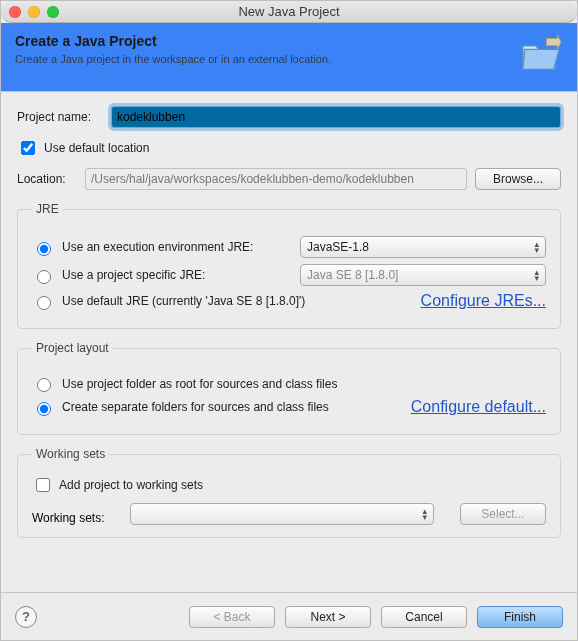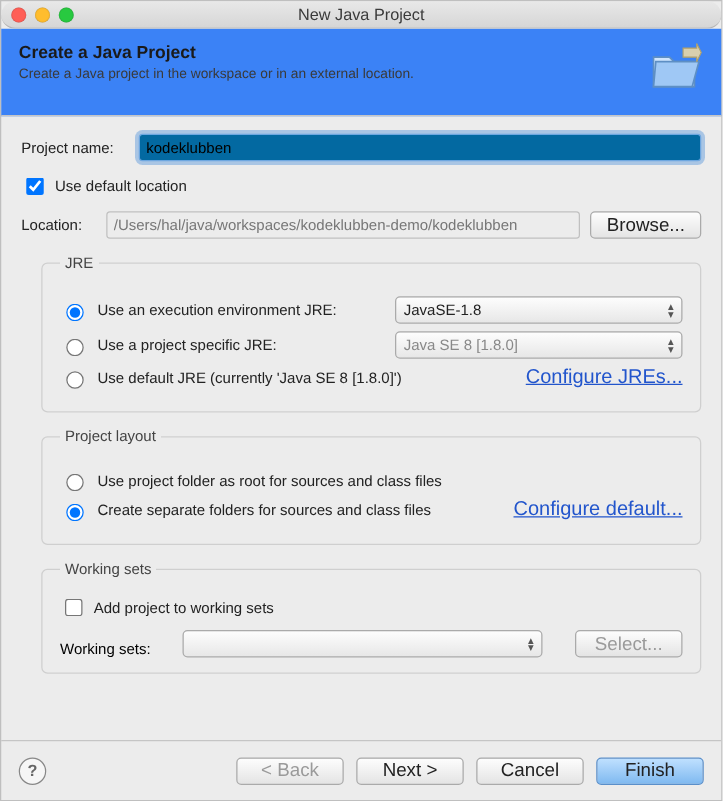--- a/index.html
+++ b/index.html
@@ -15,23 +15,23 @@
   .header-text p { margin:0; font-size:11px; color:#3a3a3a;}
   .header-icon { margin-left:auto; }
   .body { flex:1; padding:14px 16px 4px 16px; overflow:hidden;}
   .row { display:flex; align-items:center; gap:8px; margin-bottom:10px; font-size:12px; color:#222;}
   .row label.lbl { min-width:86px;}
   input[type=text]{ flex:1; height:22px; padding:2px 5px; font-size:12px; border:1px solid #9a9a9a; border-radius:3px; background:#0369a1;}
   input[type=text].focused{ outline:none; border:1px solid #6ea7e0; box-shadow:0 0 0 3px rgba(88,150,220,.45);}
   input[type=text].disabled{ background:#ececec; color:#777; border-color:#c0c0c0;}
   .chk { display:flex; align-items:center; gap:6px; font-size:12px; color:#222; margin:6px 0 10px 0;}
   .chk input{width:14px;height:14px;}
-  .btn { height:22px; min-width:86px; padding:0 12px; font-size:15px; background:linear-gradient(#fdfdfd,#e4e4e4); border:1px solid #aaa; border-radius:4px; color:#222; cursor:pointer;}
+  .btn { height:22px; min-width:86px; padding:0 12px; font-size:12px; background:linear-gradient(#fdfdfd,#e4e4e4); border:1px solid #aaa; border-radius:4px; color:#222; cursor:pointer;}
   .btn.primary{background:linear-gradient(#bfe0ff,#7fb9f0); border-color:#5a8fca;}
-  fieldset.group { border:1px solid #cfcfcf; border-radius:5px; margin:12px 0 0 16px; padding:14px 14px 12px 14px; position:relative;}
+  fieldset.group { border:1px solid #cfcfcf; border-radius:5px; margin:12px 0 0 0; padding:14px 14px 12px 14px; position:relative;}
   fieldset.group > legend { font-size:12px; color:#444; padding:0 4px;}
   .radio-row { display:flex; align-items:center; gap:8px; font-size:12px; color:#222; margin:6px 0; }
   .radio-row input[type=radio]{width:14px;height:14px;}
   .radio-row .radio-label{flex:0 0 230px;}
   .select { flex:1; height:22px; font-size:12px; border:1px solid #aaa; border-radius:4px; background:linear-gradient(#fdfdfd,#e7e7e7); padding:0 18px 0 6px; position:relative; display:flex; align-items:center; color:#222;}
   .select.disabled{color:#888;}
   .select .caret{position:absolute; right:6px; font-size:9px; color:#555; display:flex;flex-direction:column; line-height:6px;}
   .link { color:#2255cc; text-decoration:underline; font-size:16px; cursor:pointer;}
   .right-link { margin-left:auto;}
   .footer { height:48px; border-top:1px solid #c5c5c5; display:flex; align-items:center; padding:0 14px; gap:10px;}

